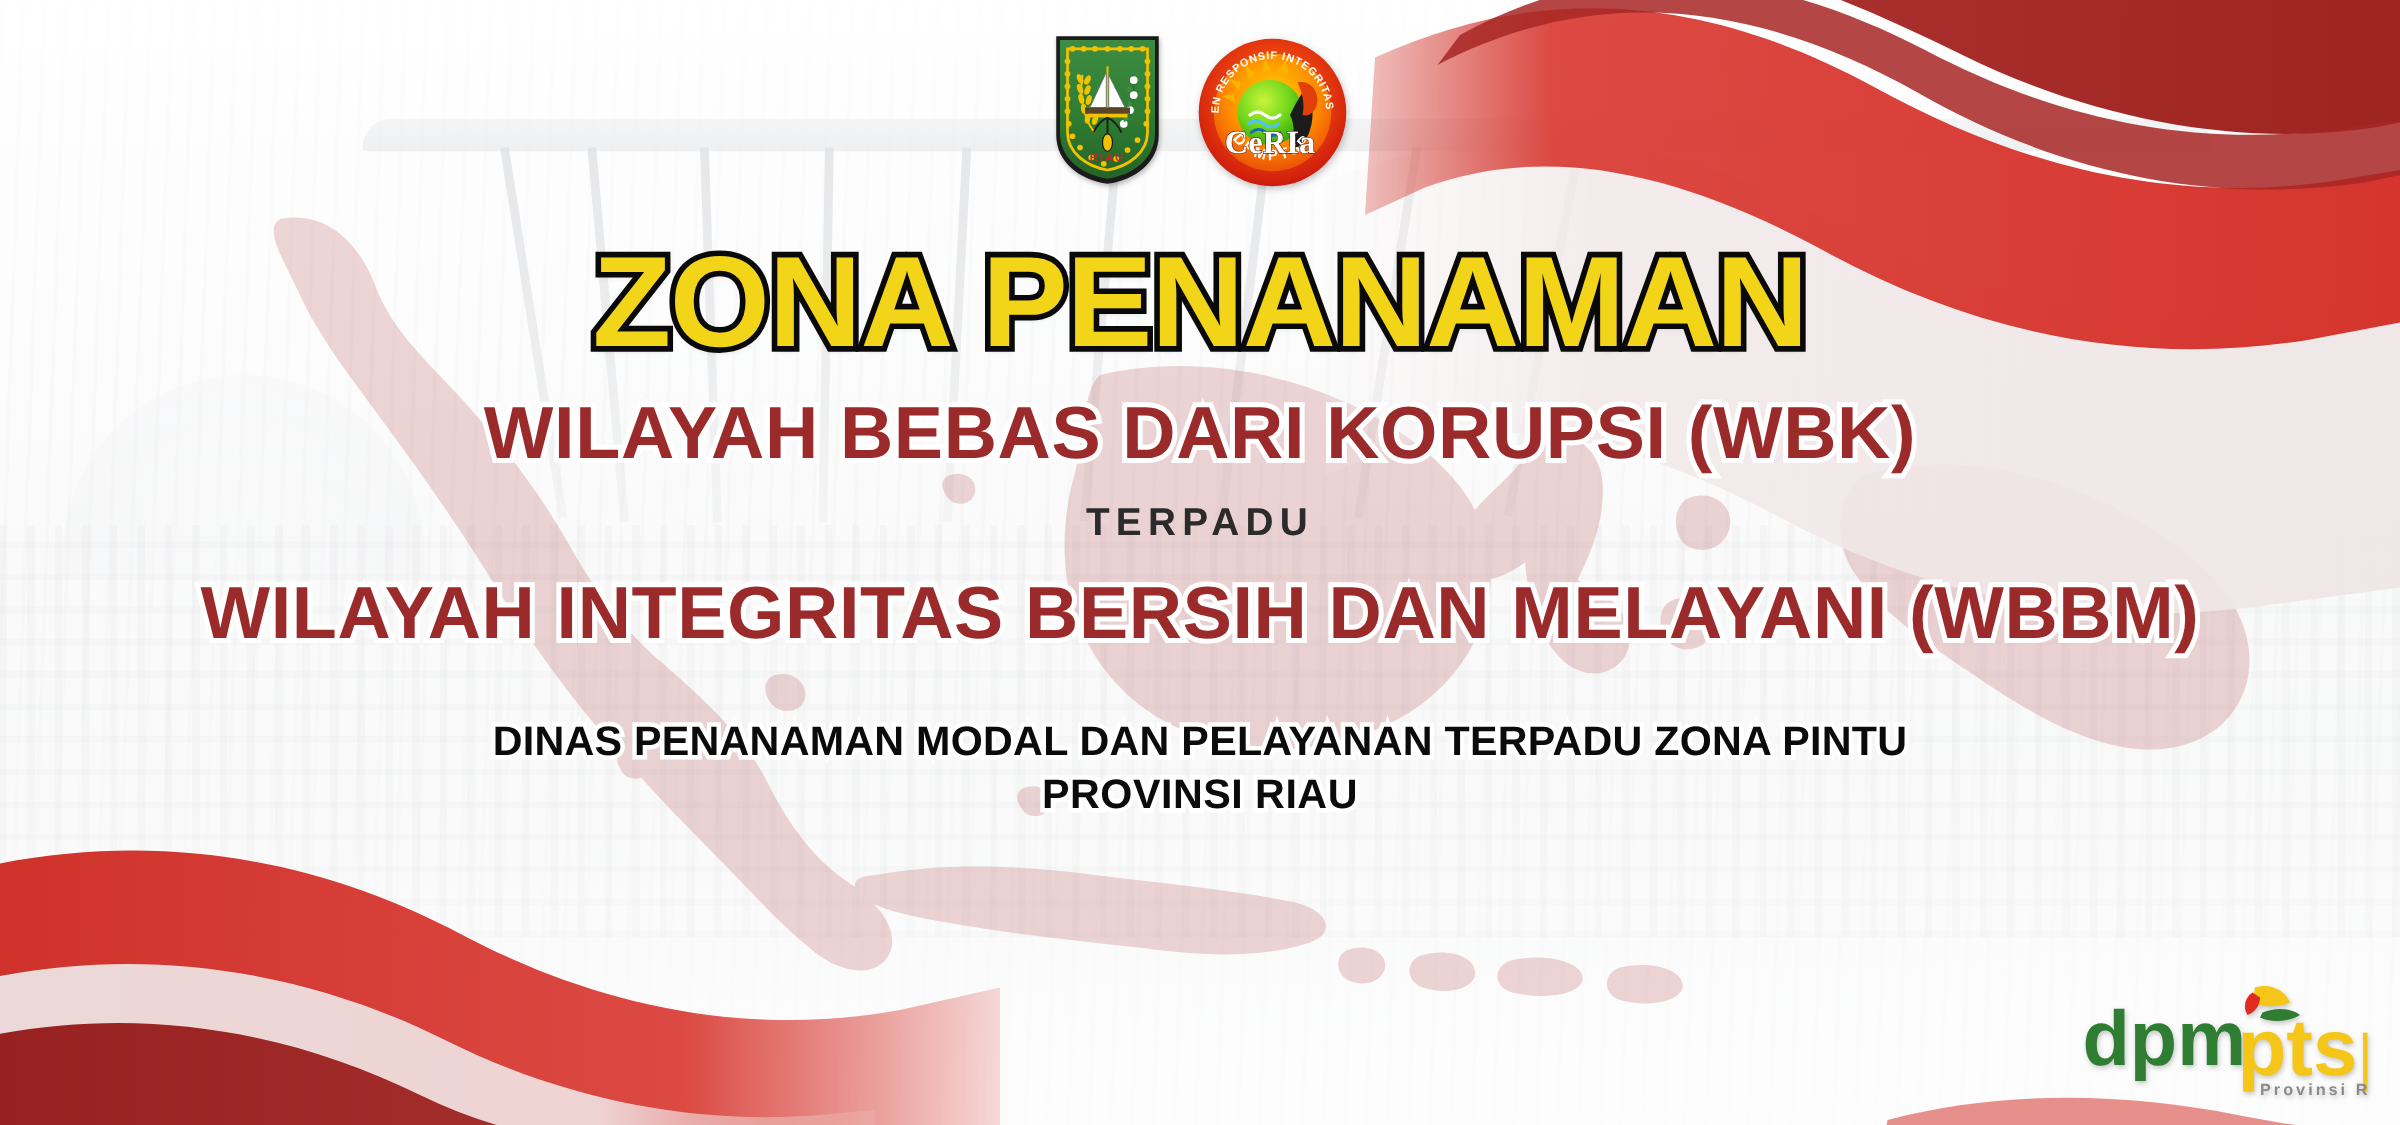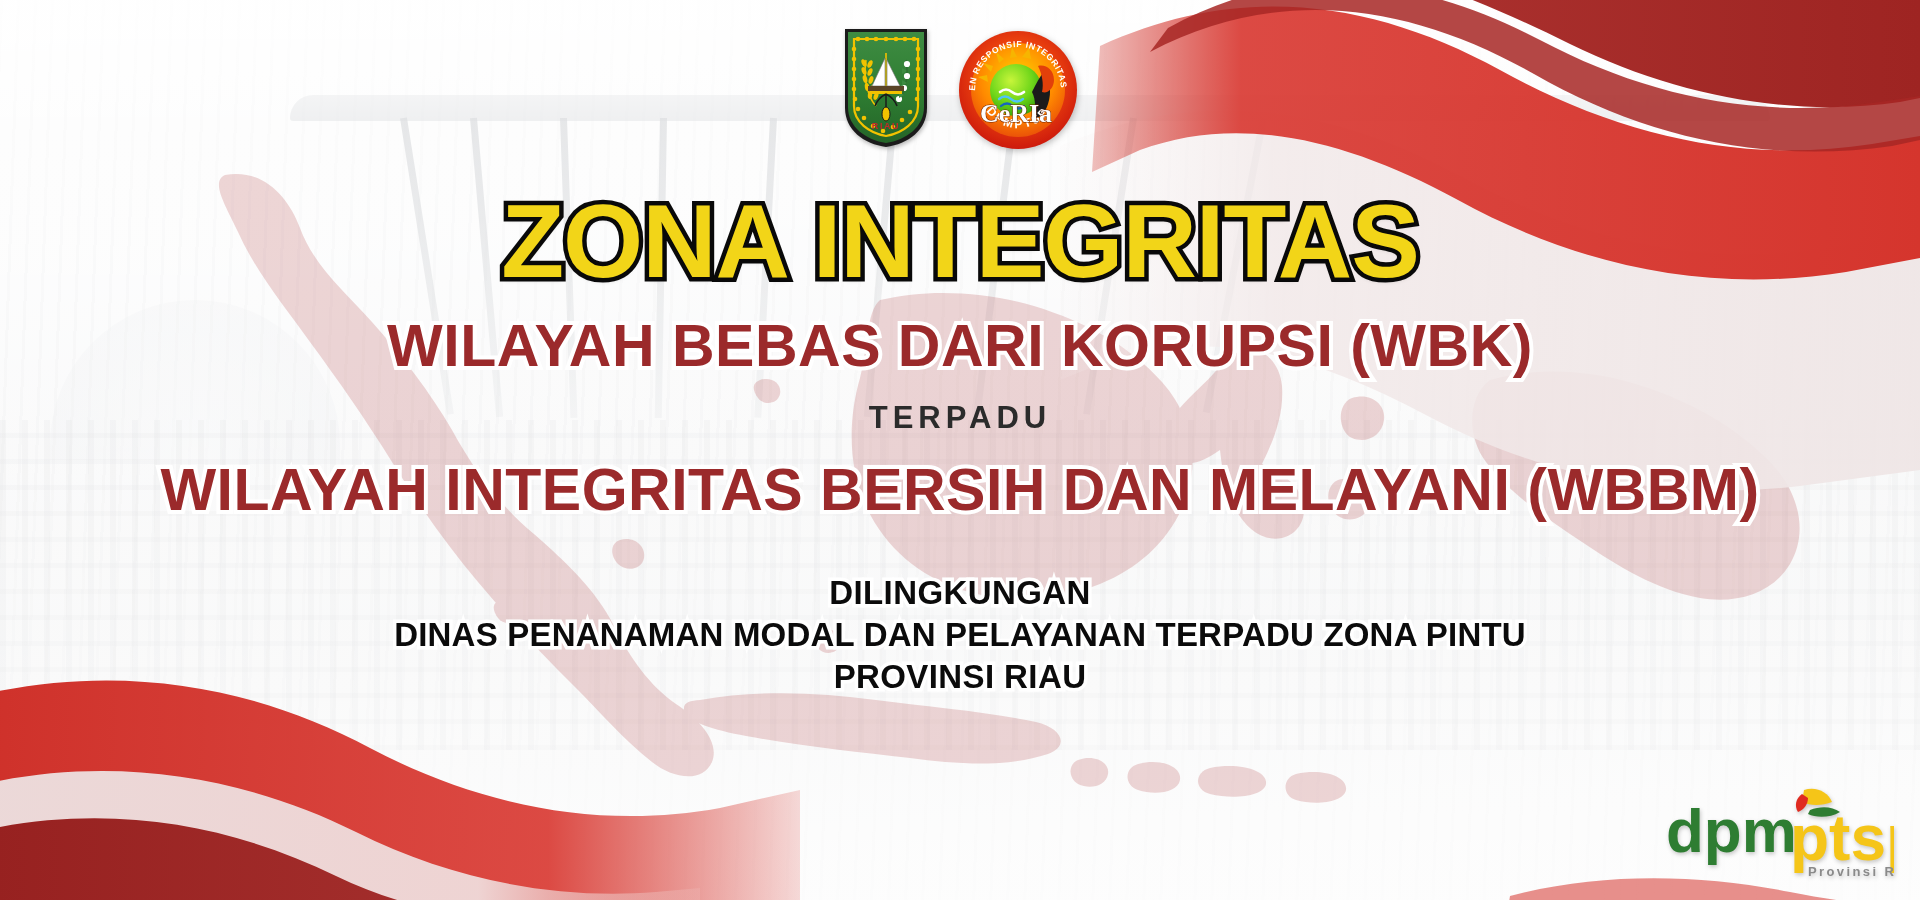--- a/index.html
+++ b/index.html
@@ -408,30 +408,29 @@
         </text>
         <text font-family="Liberation Sans, sans-serif" font-size="12" font-weight="bold" fill="#ffffff" letter-spacing="2.4">
           <textPath href="#arcBot" startOffset="50%" text-anchor="middle">DPMPTSP</textPath>
         </text>
 
         <text x="58" y="92" text-anchor="middle" font-family="Liberation Serif, serif" font-size="26" font-weight="bold" fill="#ffffff" stroke="#6b2200" stroke-width="1" paint-order="stroke">CeRIa</text>
       </svg>
 
     </div>
 
-    <div class="title-main">ZONA INTEGRITAS</div>
+    <div class="title-main">ZONA PENANAMAN</div>
 
     <div class="line-wbk">WILAYAH BEBAS DARI KORUPSI (WBK)</div>
 
     <div class="line-menuju">TERPADU</div>
 
     <div class="line-wbbm">WILAYAH INTEGRITAS BERSIH DAN MELAYANI (WBBM)</div>
 
     <div class="footer-block">
-      <div class="f-line f1">DILINGKUNGAN</div>
       <div class="f-line f2">DINAS PENANAMAN MODAL DAN PELAYANAN TERPADU ZONA PINTU</div>
       <div class="f-line f3">PROVINSI RIAU</div>
     </div>
 
   </div>
 
   <svg class="logo-dpmptsp" viewBox="0 0 236 112">
 
     <path d="M146,18 C158,14 170,20 174,30 C164,34 152,34 144,30 Z" fill="#F5C518"></path>
     <path d="M144,22 C138,26 136,34 140,40 C146,38 150,32 150,26 Z" fill="#E02B20"></path>

